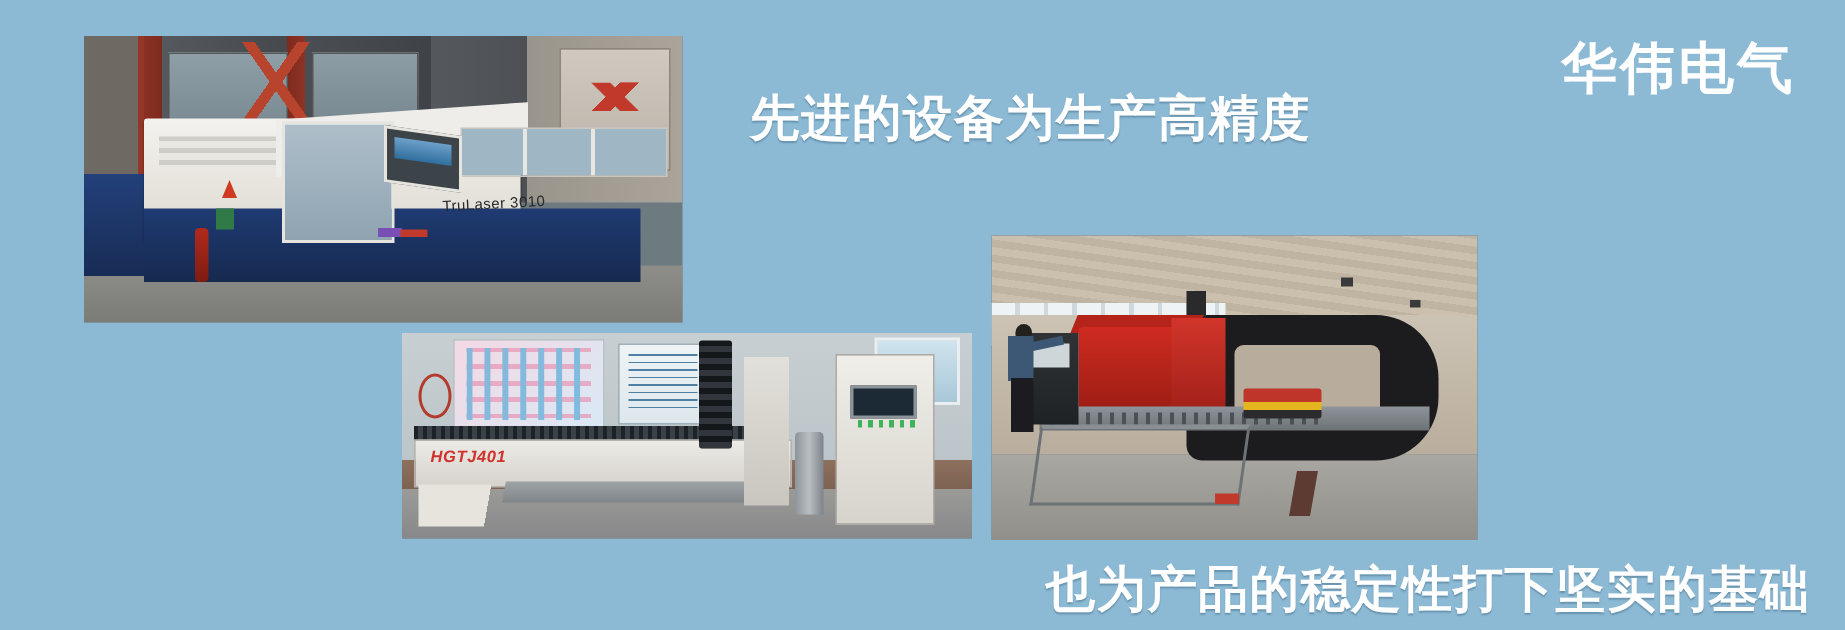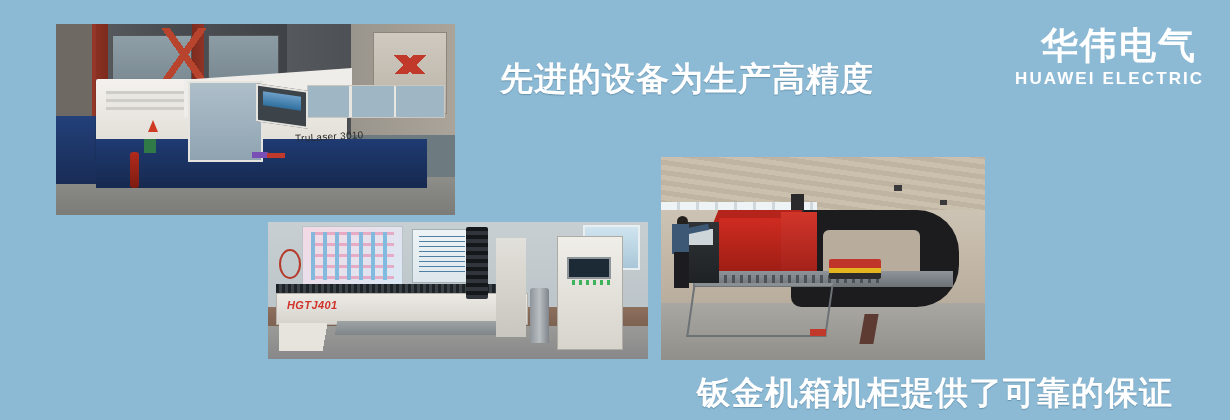--- a/index.html
+++ b/index.html
@@ -426,20 +426,19 @@
       <div class="worker-legs"></div>
       <div class="redtool"></div>
       <div class="jack"></div>
     </div>
   </div>
 
   <div class="headline">
     <div>先进的设备为生产高精度</div>
   </div>
 
-  <div class="subline">钣金机箱机柜提供了可靠的保证</div>
+  <div class="subline">也为产品的稳定性打下坚实的基础</div>
 
   <div id="logo">
     <div class="cn">华伟电气</div>
-    <div class="en">HUAWEI ELECTRIC</div>
   </div>
 
 </div>
 
 </body></html>

